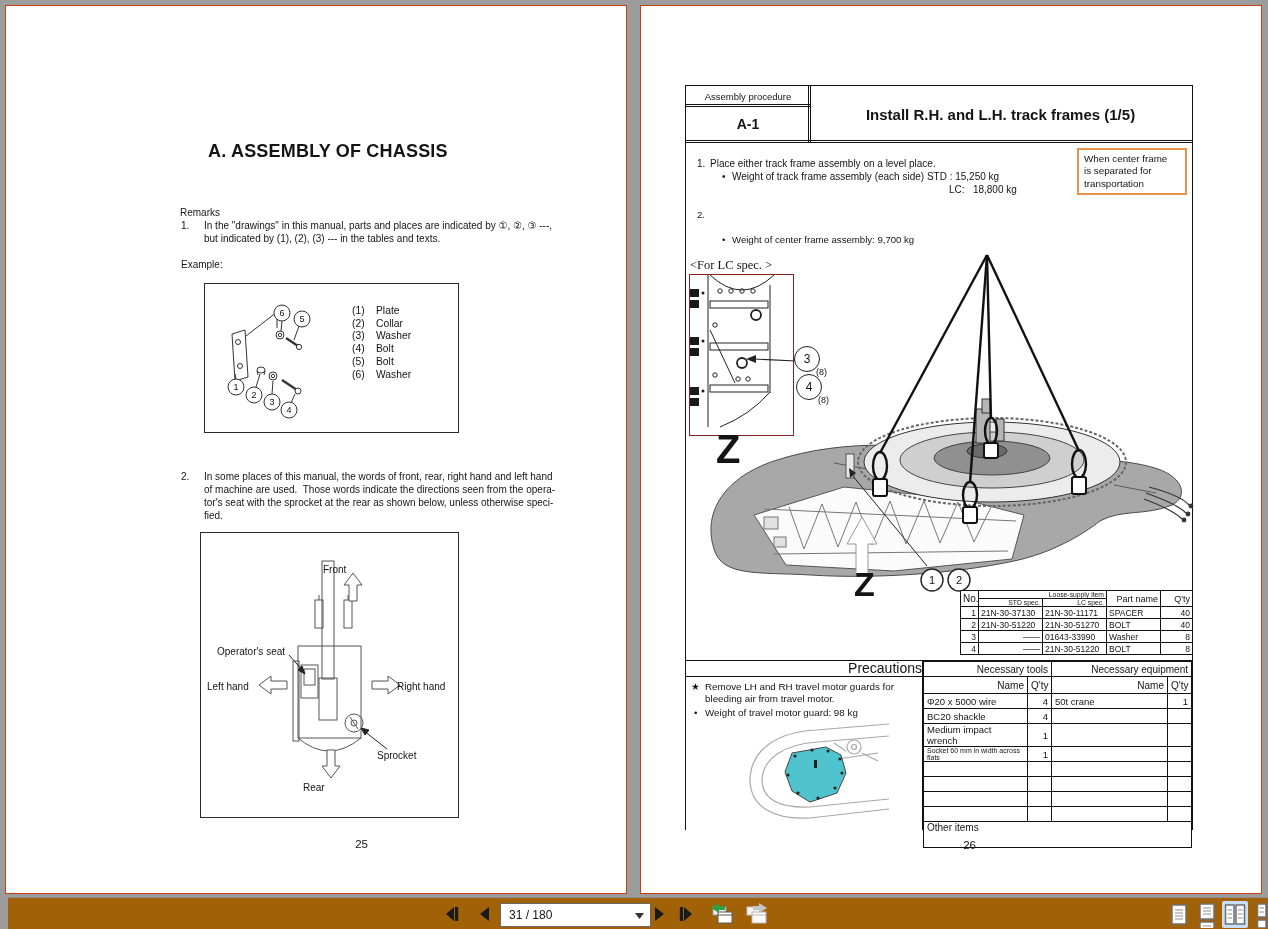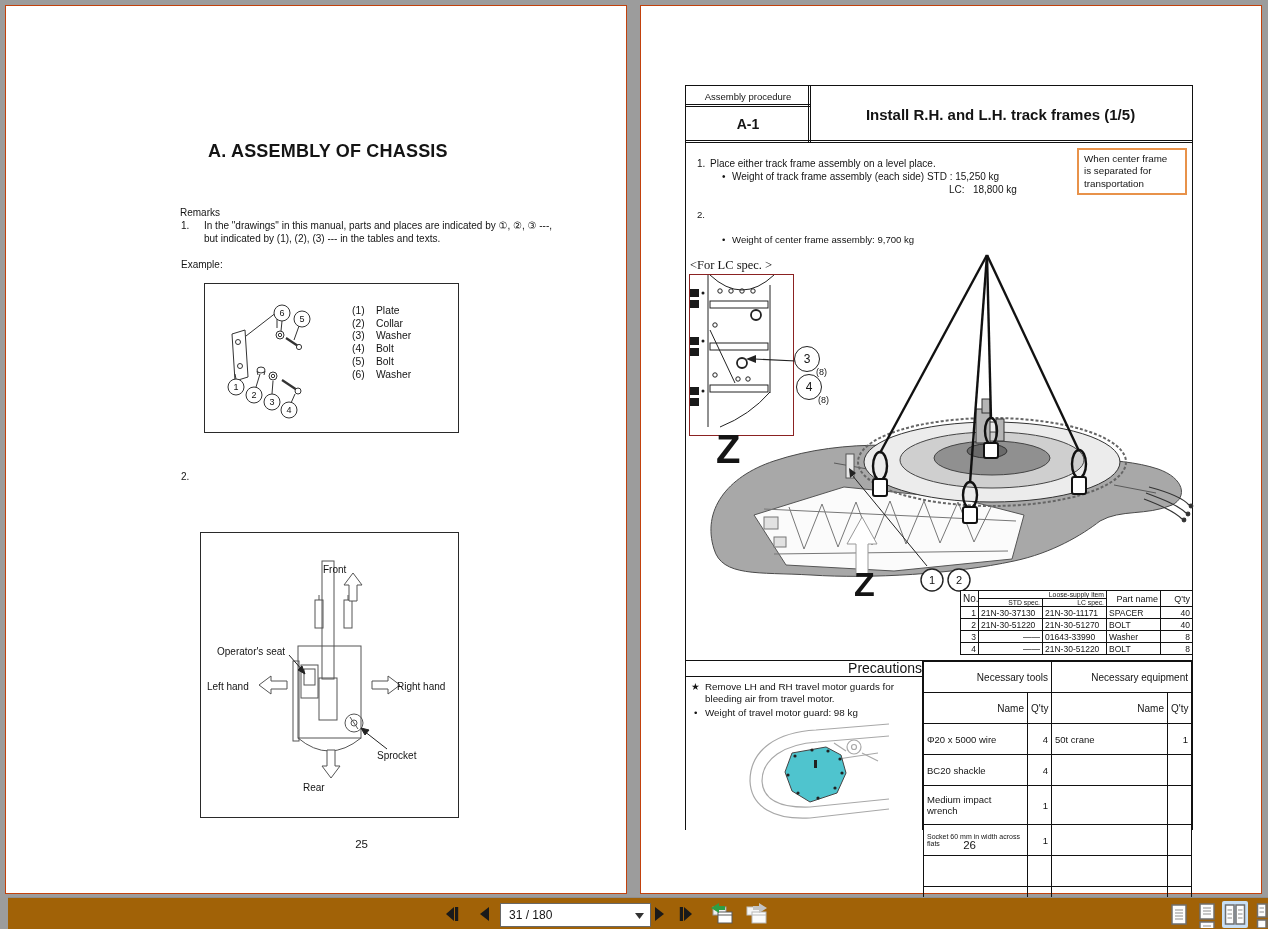--- a/index.html
+++ b/index.html
@@ -16,21 +16,21 @@
   .fs10{font-size:10px;line-height:13px}
   .fs96{font-size:9.6px;line-height:12.3px}
   .bx{border:1px solid #2a2a2a}
   .ctr{text-align:right}
   .bold{font-weight:bold}
   
   .hdr-cell{position:absolute;border:1px solid #111;display:flex;align-items:center;justify-content:center}
   
   table{border-collapse:collapse}
   .ptab td,.ptab th{border:1px solid #111;font-weight:normal;padding:0 2px;overflow:hidden}
-  .btab td,.btab th{border:1px solid #111;font-weight:normal;padding:8px 3px;overflow:hidden;height:14px}
+  .btab td,.btab th{border:1px solid #111;font-weight:normal;padding:0 3px;overflow:hidden;height:14px}
   .btab th{font-size:10px}
   .circ{position:absolute;border:1.5px solid #222;border-radius:50%;background:#fff;
         display:flex;align-items:center;justify-content:center;font-size:12px}
   
   .toolbar{position:absolute;left:8px;top:897px;width:1268px;height:32px;background:#a16207;border-top:1px solid #8f8f8f}
   .tb-btn{position:absolute;top:6px;width:24px;height:20px;display:flex;align-items:center;justify-content:center}
   .page-combo{position:absolute;left:492px;top:5px;width:141px;height:22px;background:#fff;
               border:1px solid #686868;font-size:12px;display:flex;align-items:center;padding-left:8px}
   .combo-caret{position:absolute;right:6px;top:9px}
   .layout-btn{position:absolute;top:3px;width:26px;height:27px;display:flex;align-items:center;justify-content:center;border-radius:2px}
@@ -96,20 +96,24 @@
         <div><span style="display:inline-block;width:24px">(1)</span><span>Plate</span></div>
         <div><span style="display:inline-block;width:24px">(2)</span><span>Collar</span></div>
         <div><span style="display:inline-block;width:24px">(3)</span><span>Washer</span></div>
         <div><span style="display:inline-block;width:24px">(4)</span><span>Bolt</span></div>
         <div><span style="display:inline-block;width:24px">(5)</span><span>Bolt</span></div>
         <div><span style="display:inline-block;width:24px">(6)</span><span>Washer</span></div>
       </div>
     </div>
 
     <div class="abs fs10" style="left:175px;top:464px">2.</div>
+    <div class="abs fs10 pre" style="left:198px;top:464px">In some places of this manual, the words of front, rear, right hand and left hand
+of machine are used.  Those words indicate the directions seen from the opera-
+tor's seat with the sprocket at the rear as shown below, unless otherwise speci-
+fied.</div>
 
     <div class="abs bx" style="left:194px;top:526px;width:257px;height:284px">
       <svg class="abs" style="left:0;top:0" width="257" height="284" viewBox="0 0 257 284">
         <g stroke="#555" fill="none" stroke-width="1">
           <rect x="121" y="28" width="12" height="118"></rect>
           <rect x="114" y="67" width="8" height="28"></rect>
               <rect x="143" y="67" width="8" height="28"></rect>
           <line x1="118" y1="62" x2="118" y2="67"></line>
               <line x1="147" y1="62" x2="147" y2="67"></line>
           <rect x="97" y="113" width="63" height="92"></rect>
@@ -437,20 +441,23 @@
                     <td></td>
                     <td></td>
                     <td></td>
                   </tr>
             <tr>
                     <td></td>
                     <td></td>
                     <td></td>
                     <td></td>
                   </tr>
+            <tr style="height:26px">
+              <td colspan="4" style="vertical-align:top;font-size:10px">Other items</td>
+            </tr>
           </tbody>
               </table>
         </div>
       </div>
     </div>
 
     <div class="abs ctr" style="left:255px;top:833px;width:80px;font-size:11.5px">26</div>
   </div>
 </div>
 

